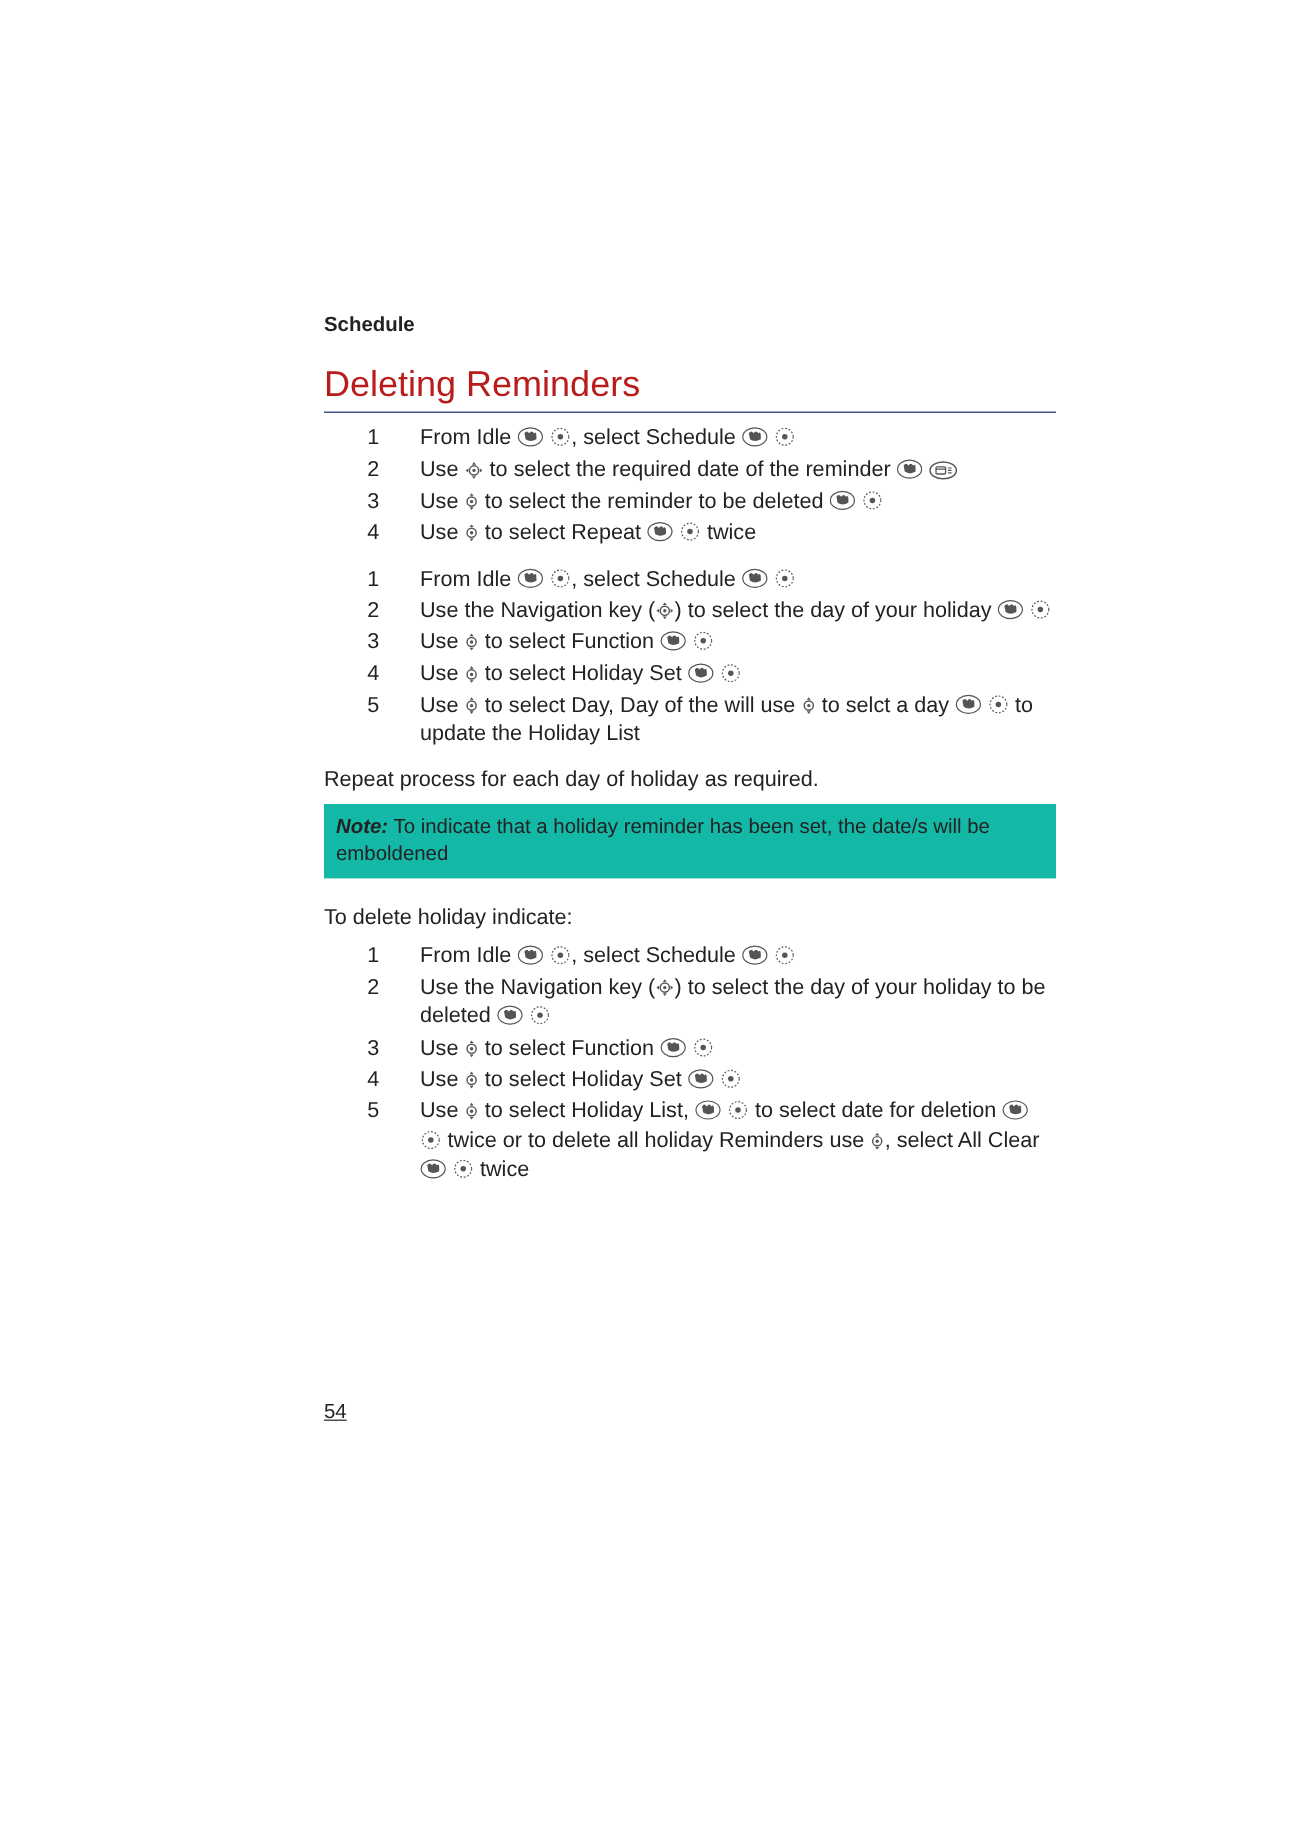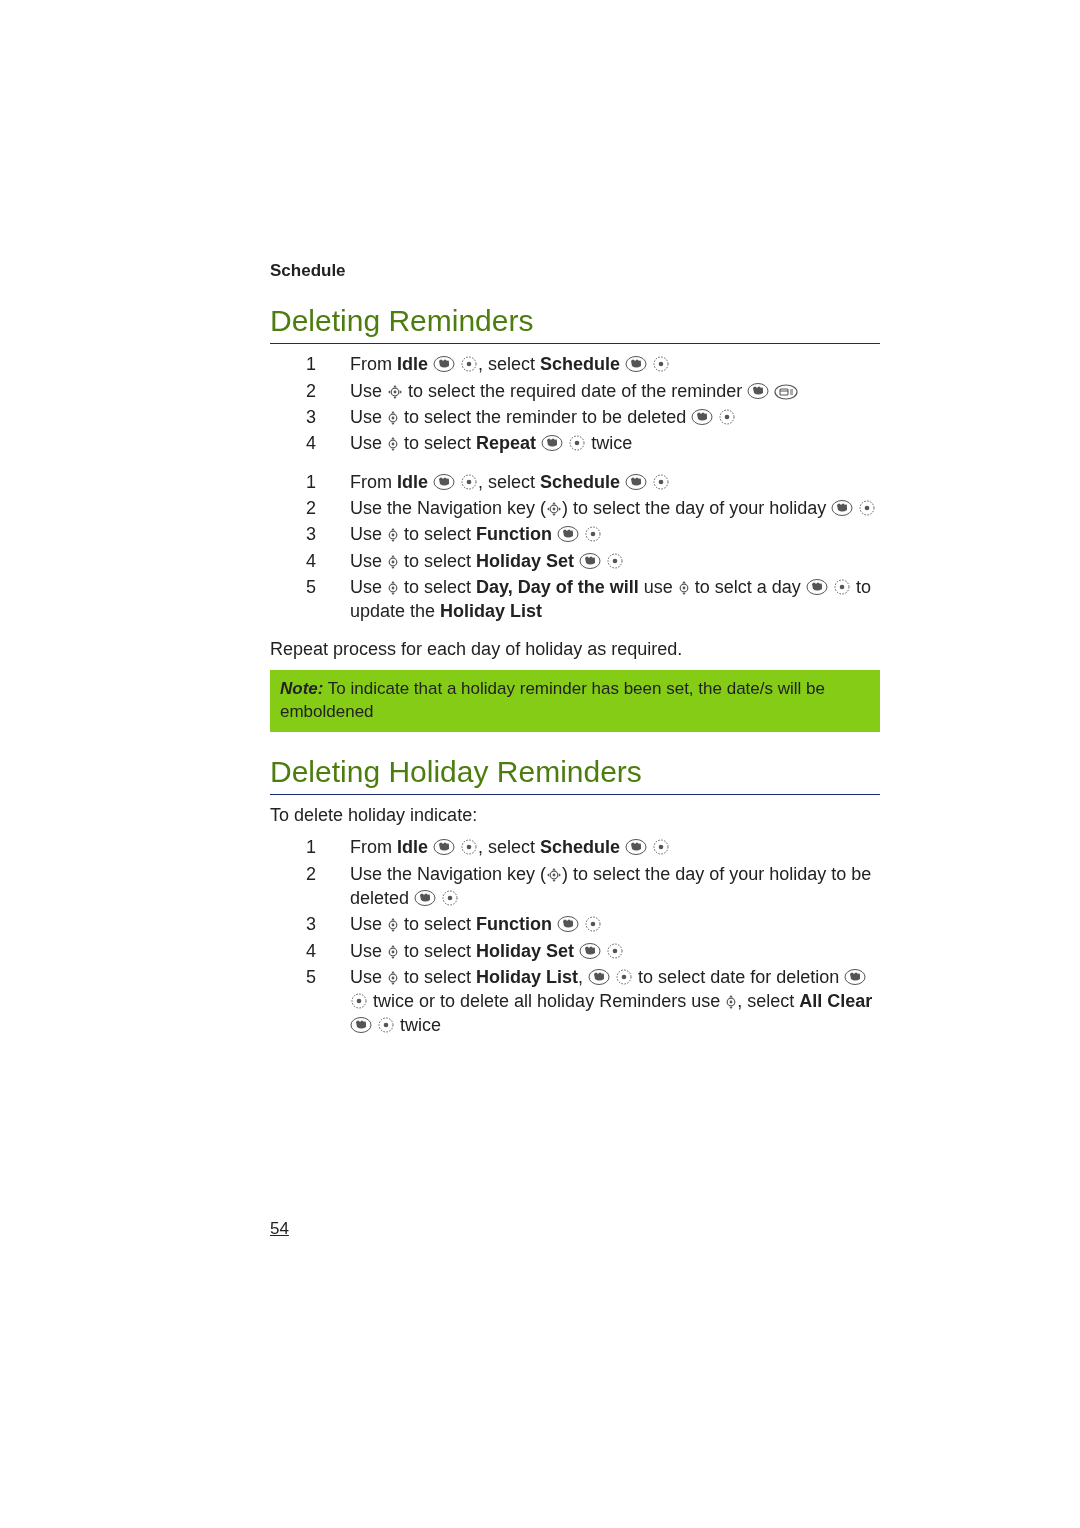--- a/index.html
+++ b/index.html
@@ -16,21 +16,21 @@
     line-height: 1.35;
   }
   .section-label {
     font-weight: 700;
     font-size: 17px;
     margin-bottom: 18px;
   }
   h2 {
     font-weight: 400;
     font-size: 30px;
-    color: #4d7c0f;
+    color: #b91c1c;
     border-bottom: 1px solid #1b2a6d;
     padding-bottom: 2px;
     margin: 0 0 8px 0;
   }
   ol.steps {
     list-style: none;
     padding: 0 0 0 36px;
     margin: 0 0 14px 0;
   }
   ol.steps > li {
@@ -40,25 +40,25 @@
     margin: 2px 0;
   }
   ol.steps > li > .num {
     width: 12px;
     flex: 0 0 12px;
     text-align: left;
   }
   ol.steps > li > .body {
     flex: 1;
   }
-  .b { font-weight: 700; }
+  .b { font-weight: 400; }
   .bi { font-weight: 700; font-style: italic; }
   .para { margin: 0 0 8px 0; }
   .notebox {
-    background: #84cc16;
+    background: #14b8a6;
     padding: 8px 10px;
     margin: 6px 0 20px 0;
     font-size: 17px;
   }
   .pagenum {
     margin-top: 180px;
     font-size: 17px;
     text-decoration: underline;
   }
   svg.icon {
@@ -247,21 +247,20 @@
             <use href="#i-dot"></use>
           </svg><span> to update the </span><span class="b">Holiday List</span>
       </span>
     </li>
   </ol>
   <p class="para">Repeat process for each day of holiday as required.</p>
   <div class="notebox">
     <span class="bi">Note:</span><span> To indicate that a holiday reminder has been set, the date/s will be emboldened</span>
   </div>
 
-  <h2>Deleting Holiday Reminders</h2>
   <p class="para">To delete holiday indicate:</p>
   <ol class="steps">
     <li>
       <span class="num">1</span>
       <span class="body">
         <span>From </span><span class="b">Idle</span>
         <svg class="icon" width="22" height="18">
             <use href="#i-hand"></use>
           </svg>
         <svg class="icon" width="18" height="18">

